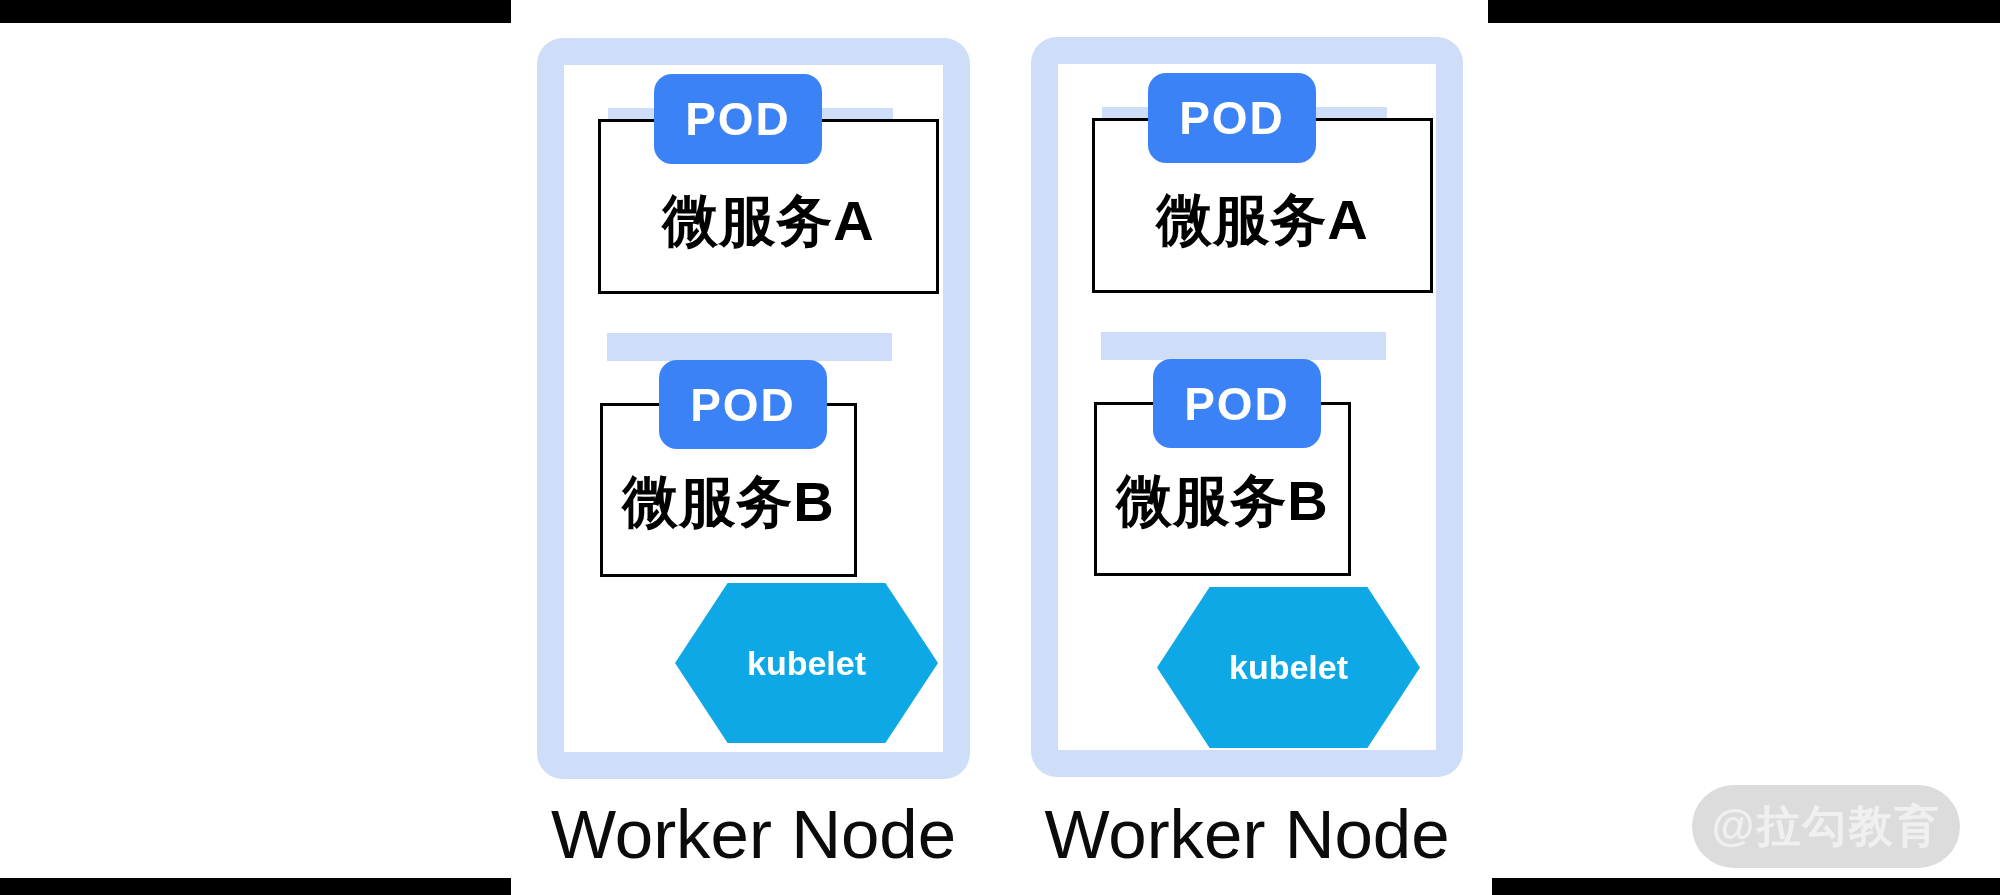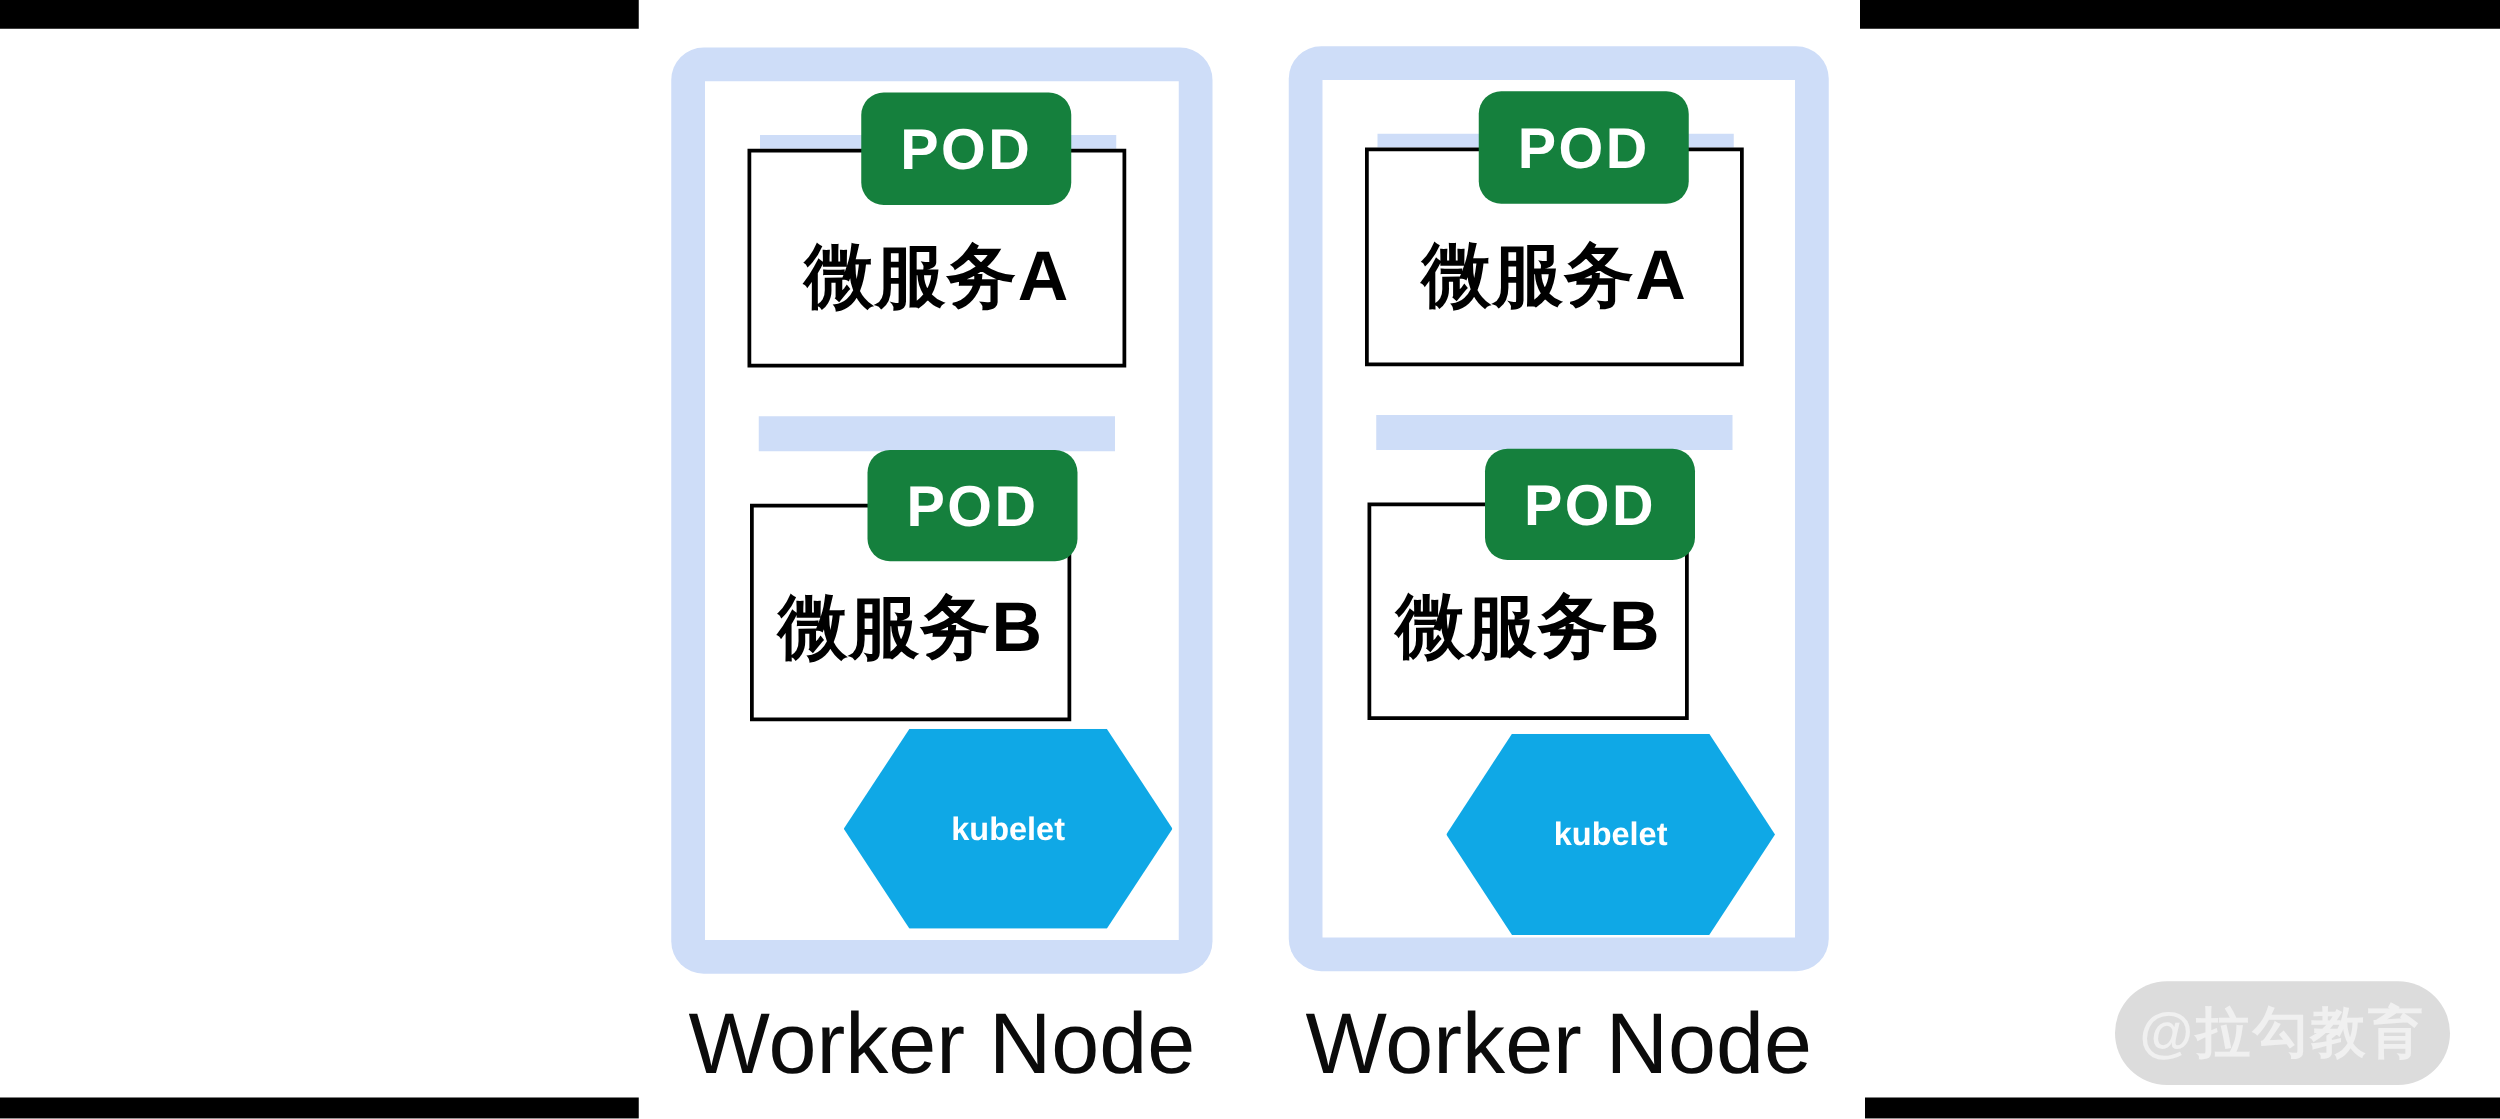--- a/index.html
+++ b/index.html
@@ -27,45 +27,45 @@
   .shadow{position:absolute;background:#CEDDF8;z-index:1;}
   .shadow-a{left:71px;top:70px;width:285px;height:56px;}
   .shadow-mid{left:70px;top:295px;width:285px;height:28px;}
 
   
   .svc-box{
     position:absolute;background:#ffffff;border:3px solid #000000;
     z-index:2;display:flex;align-items:center;justify-content:center;
     box-sizing:border-box;
   }
-  .box-a{left:61px;top:81px;width:303px;height:175px;padding-top:30px;}
+  .box-a{left:61px;top:81px;width:341px;height:175px;padding-top:30px;}
   .box-b{left:63px;top:365px;width:257px;height:174px;padding-top:26px;}
   .svc-label{
     font-size:56px;font-weight:bold;color:#000000;
     letter-spacing:1px;white-space:nowrap;
   }
 
   
   .pod-badge{
-    position:absolute;background:#15803d;border-radius:18px;z-index:3;
-    display:flex;align-items:center;justify-content:center;margin-left:35px;
+    position:absolute;background:#3b82f6;border-radius:18px;z-index:3;
+    display:flex;align-items:center;justify-content:center;
   }
   .badge-a{left:117px;top:36px;width:168px;height:90px;}
   .badge-b{left:122px;top:322px;width:168px;height:89px;}
   .pod-label{color:#ffffff;font-size:46px;font-weight:700;letter-spacing:2px;}
 
   
   .hexagon{
     position:absolute;background:#0FA8E6;z-index:4;
     clip-path:polygon(0% 50%,20% 0%,80% 0%,100% 50%,80% 100%,20% 100%);
     display:flex;align-items:center;justify-content:center;
   }
   .hex-1{left:138px;top:545px;width:263px;height:160px;}
   .hex-2{left:126px;top:550px;width:263px;height:161px;}
-  .hex-label{color:#ffffff;font-size:26px;font-weight:600;}
+  .hex-label{color:#ffffff;font-size:34px;font-weight:600;}
 
   
   .node-label{
     position:absolute;text-align:center;color:#0b0b0b;
     font-size:69px;font-weight:400;
   }
   .label-1{left:537px;top:795px;width:433px;}
   .label-2{left:1031px;top:795px;width:432px;}
 
   

